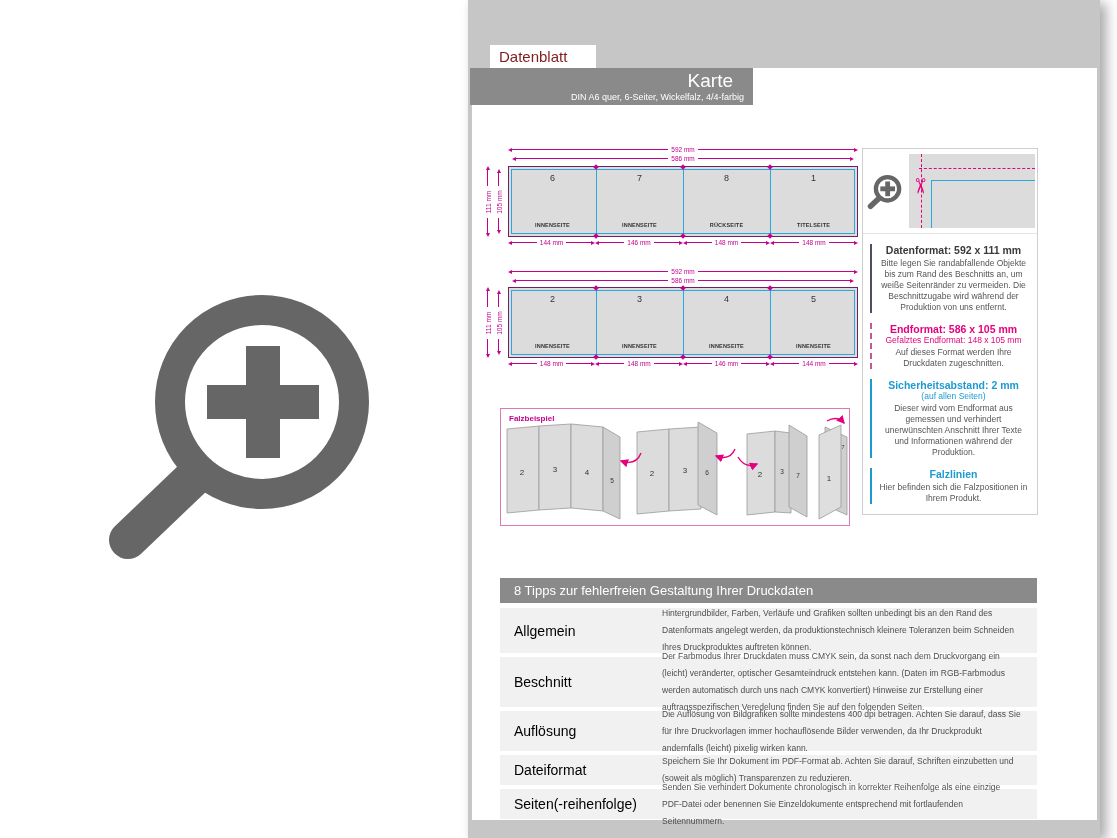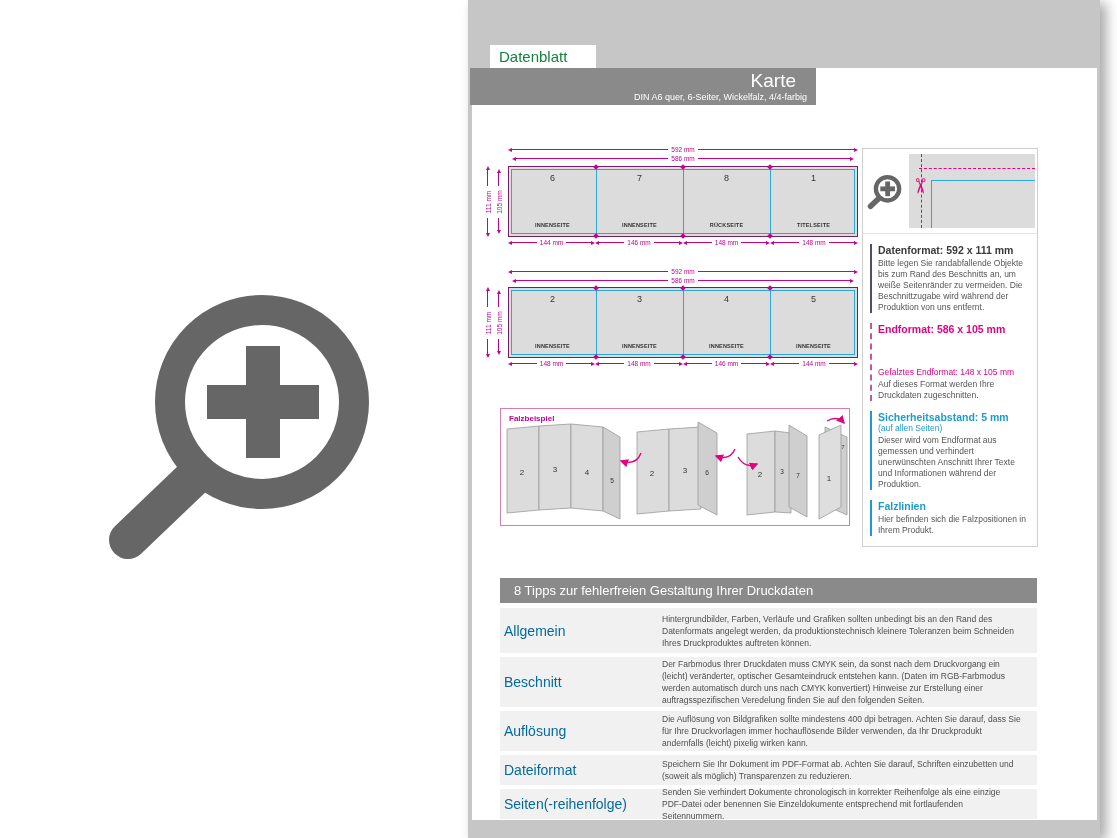--- a/index.html
+++ b/index.html
@@ -8,22 +8,22 @@
 
   
   .bigzoom{position:absolute;left:92px;top:282px;}
 
   
   .sheet{position:absolute;left:468px;top:0;width:632px;height:838px;
          background:#c6c6c6;box-shadow:6px 3px 12px rgba(0,0,0,.35);}
   .panel-white{position:absolute;left:472px;top:68px;width:625px;height:752px;background:#fff;}
 
   .tab{position:absolute;left:490px;top:45px;width:106px;height:41px;background:#fff;
-       color:#15803d;font-size:15px;line-height:23px;padding-left:9px;box-sizing:border-box;}
-  .titlebar{position:absolute;left:470px;top:68px;width:346px;height:37px;background:#8a8a8a;color:#fff;}
+       color:#7f1d1d;font-size:15px;line-height:23px;padding-left:9px;box-sizing:border-box;}
+  .titlebar{position:absolute;left:470px;top:68px;width:283px;height:37px;background:#8a8a8a;color:#fff;}
   .titlebar .t{text-align:right;padding:2px 20px 0 0;font-size:19px;line-height:21px;}
   .titlebar .s{text-align:right;padding-right:9px;font-size:9px;line-height:12px;}
 
   
   .dimh{position:absolute;display:flex;align-items:center;height:9px;color:#c4008f;}
   .dimh .ln{flex:1;height:1px;background:#c4008f;}
   .dimh .lbl{font-size:6.5px;padding:0 3px;white-space:nowrap;line-height:9px;}
   .tipl{width:0;height:0;border-top:2.5px solid transparent;border-bottom:2.5px solid transparent;border-right:4px solid #c4008f;}
   .tipr{width:0;height:0;border-top:2.5px solid transparent;border-bottom:2.5px solid transparent;border-left:4px solid #c4008f;}
   .dimv{position:absolute;display:flex;flex-direction:column;align-items:center;width:9px;color:#c4008f;}
@@ -45,45 +45,45 @@
   
   .sidebox{position:absolute;left:862px;top:148px;width:176px;background:#fff;
            border:1px solid #cfcfcf;box-sizing:border-box;}
   .inset{position:relative;height:84px;border-bottom:1px solid #e4e4e4;overflow:hidden;}
   .inset .cgray{position:absolute;left:46px;top:5px;width:126px;height:74px;background:#dcdcdc;}
   .inset .dashv{position:absolute;left:12px;top:0;bottom:0;border-left:1px dashed #e6007e;}
   .inset .dashh{position:absolute;left:10px;right:0;top:14px;border-top:1px dashed #e6007e;}
   .inset .bluev{position:absolute;left:22px;top:26px;bottom:0;border-left:1px solid #29a8df;}
   .inset .blueh{position:absolute;left:22px;right:0;top:26px;border-top:1px solid #29a8df;}
   .scis{position:absolute;left:2px;top:20px;color:#e6007e;font-size:21px;transform:rotate(90deg);}
-  .sb-sec{margin:10px 8px 0 7px;padding-left:6px;}
+  .sb-sec{margin:10px 8px 0 7px;padding-left:6px;text-align:center;}
   .sb-sec:last-child{margin-bottom:10px;}
   .sb-df{border-left:2px solid #4f4f5f;}
   .sb-ef{border-left:2px dashed #c05a92;}
   .sb-sa,.sb-fl{border-left:2px solid #1d9bd1;}
   .sb-title{font-size:10.5px;font-weight:bold;color:#3a3a3a;line-height:12px;}
   .sb-title.mag{color:#e6007e;}
   .sb-title.blu{color:#1d9bd1;}
   .sb-sub{font-size:8.5px;line-height:10px;}
-  .sb-sub.mag{color:#e6007e;margin-top:32px;}
+  .sb-sub.mag{color:#e6007e;}
   .sb-sub.blu{color:#1d9bd1;}
   .sb-p{font-size:8.5px;color:#555;line-height:11px;margin:2px 0 8px 0;}
 
   
   .falzbox{position:absolute;left:500px;top:408px;width:350px;height:118px;
            border:1px solid #dd7ab1;box-sizing:border-box;background:#fff;}
   .falzlabel{position:absolute;left:8px;top:5px;color:#c4008f;font-size:8px;font-weight:bold;}
   .falzsvg{position:absolute;left:0;top:4px;}
 
   
   .tips-header{position:absolute;left:500px;top:578px;width:537px;height:25px;background:#8a8a8a;
                color:#fff;font-size:13px;line-height:25px;padding-left:14px;box-sizing:border-box;}
   .tip-row{position:absolute;left:500px;width:537px;background:#f1f1f1;display:flex;align-items:center;box-sizing:border-box;}
-  .tip-label{width:162px;color:#0369a1;font-size:14px;padding-left:4px;box-sizing:border-box;flex-shrink:0;}
-  .tip-text{flex:1;color:#4e4e4e;font-size:8.5px;line-height:12px;padding-right:16px;}
+  .tip-label{width:162px;color:#000000;font-size:14px;padding-left:14px;box-sizing:border-box;flex-shrink:0;}
+  .tip-text{flex:1;color:#4e4e4e;font-size:8.5px;line-height:17px;padding-right:16px;}
 </style>
 </head>
 <body>
 
 <div id="stage">
 
   <svg class="bigzoom" width="300" height="290" viewBox="0 0 300 290">
     <circle cx="170" cy="120" r="92" fill="none" stroke="#666" stroke-width="30"></circle>
     <rect x="154" y="64" width="34" height="112" fill="#666"></rect>
     <rect x="115" y="103" width="112" height="34" fill="#666"></rect>
@@ -287,21 +287,21 @@
       <div class="sb-p">Bitte legen Sie randabfallende Objekte bis zum Rand des Beschnitts an, um weiße Seitenränder zu vermeiden. Die Beschnittzugabe wird während der Produktion von uns entfernt.</div>
     </div>
 
     <div class="sb-sec sb-ef">
       <div class="sb-title mag">Endformat: 586 x 105 mm</div>
       <div class="sb-sub mag">Gefalztes Endformat: 148 x 105 mm</div>
       <div class="sb-p">Auf dieses Format werden Ihre Druckdaten zugeschnitten.</div>
     </div>
 
     <div class="sb-sec sb-sa">
-      <div class="sb-title blu">Sicherheitsabstand: 5 mm</div>
+      <div class="sb-title blu">Sicherheitsabstand: 2 mm</div>
       <div class="sb-sub blu">(auf allen Seiten)</div>
       <div class="sb-p">Dieser wird vom Endformat aus gemessen und verhindert unerwünschten Anschnitt Ihrer Texte und Informationen während der Produktion.</div>
     </div>
 
     <div class="sb-sec sb-fl">
       <div class="sb-title blu">Falzlinien</div>
       <div class="sb-p">Hier befinden sich die Falzpositionen in Ihrem Produkt.</div>
     </div>
   </div>
 

